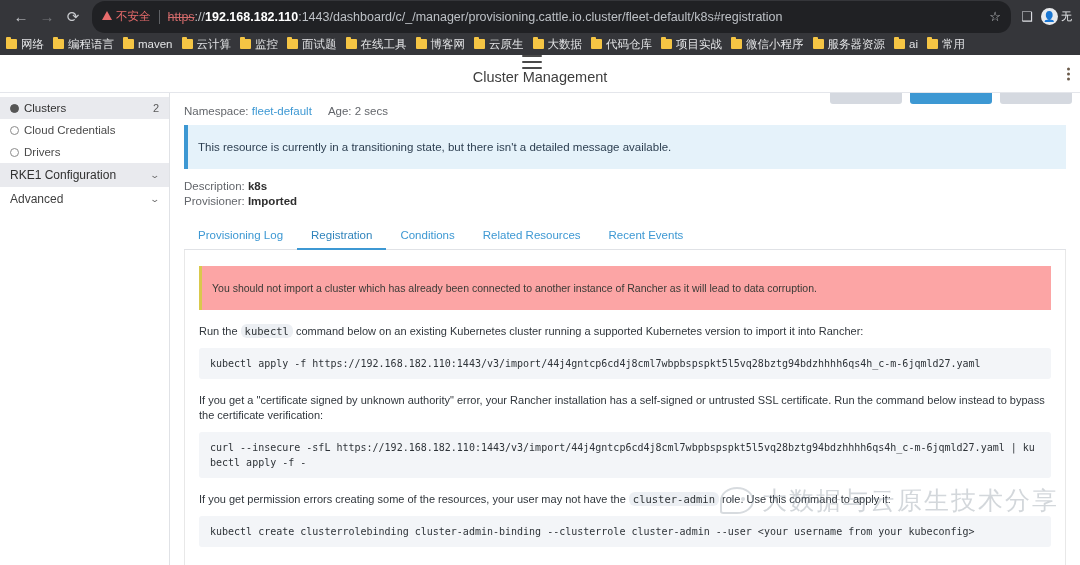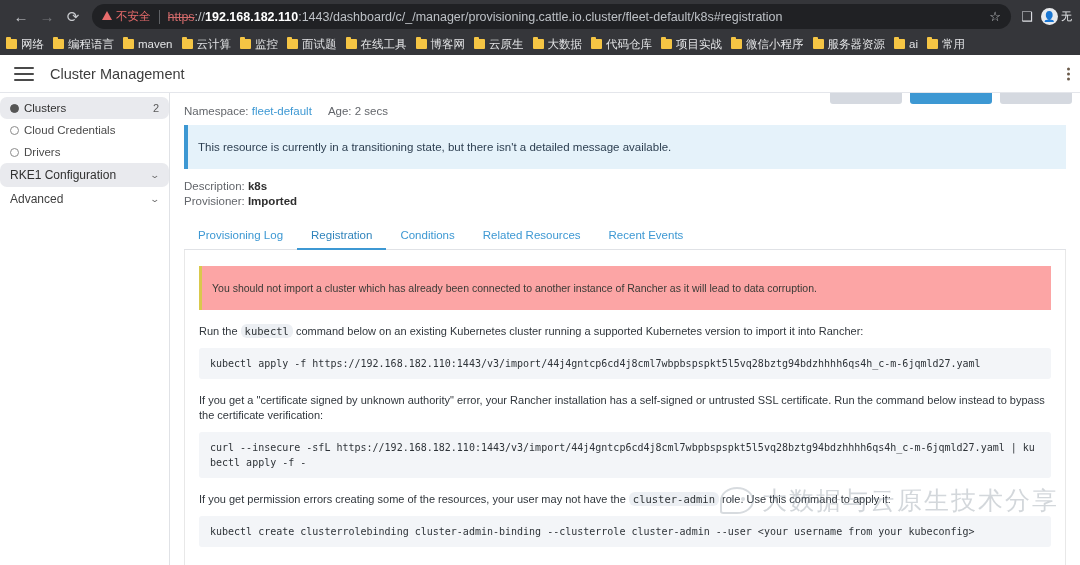--- a/index.html
+++ b/index.html
@@ -28,21 +28,21 @@
     width: 26px; height: 26px;
     display: flex; align-items: center; justify-content: center;
     color: #c9cbcf;
     font-size: 15px;
     border-radius: 50%;
     flex: 0 0 auto;
   }
   .nav-btn.disabled { color: #75777b; }
   #omnibox {
     flex: 1 1 auto;
-    height: 25px;
+    height: 32px;
     background: #202124;
     border-radius: 13px;
     margin-left: 6px;
     display: flex;
     align-items: center;
     padding: 0 10px;
     min-width: 0;
   }
   #security-chip {
     display: flex; align-items: center;
@@ -149,20 +149,21 @@
   #app { width: 1080px; height: 510px; background: #fff; position: relative; }
 
   #app-header {
     height: 38px;
     background: #fff;
     border-bottom: 1px solid #e4e6eb;
     display: flex;
     align-items: center;
     padding: 0 14px;
     position: relative;
+    flex-direction: column;
   }
   #hamburger {
     width: 20px; height: 14px;
     display: flex; flex-direction: column; justify-content: space-between;
     margin-right: 16px;
   }
   #hamburger i { display: block; height: 2px; background: #4a4a4a; border-radius: 1px; }
   #app-title { font-size: 14.5px; color: #3d3d3d; }
   #header-kebab {
     position: absolute;
@@ -184,21 +185,20 @@
     flex: 0 0 auto;
   }
   .nav-item {
     height: 22px;
     display: flex;
     align-items: center;
     padding: 0 10px;
     font-size: 11.5px;
     color: #4a4a4a;
     cursor: pointer;
-    border-radius: 7px;
   }
   .nav-item.active { background: #e9eaee; color: #313131; }
   .nav-item.group { background: #e9eaee; font-size: 12px; color: #313131; height: 24px; }
   .nav-item.plain { background: #fff; font-size: 12px; color: #3f3f3f; height: 24px; }
   .nav-icon {
     width: 9px; height: 9px;
     border-radius: 50%;
     border: 1.2px solid #8b8b8b;
     margin-right: 5px;
     flex: 0 0 auto;

